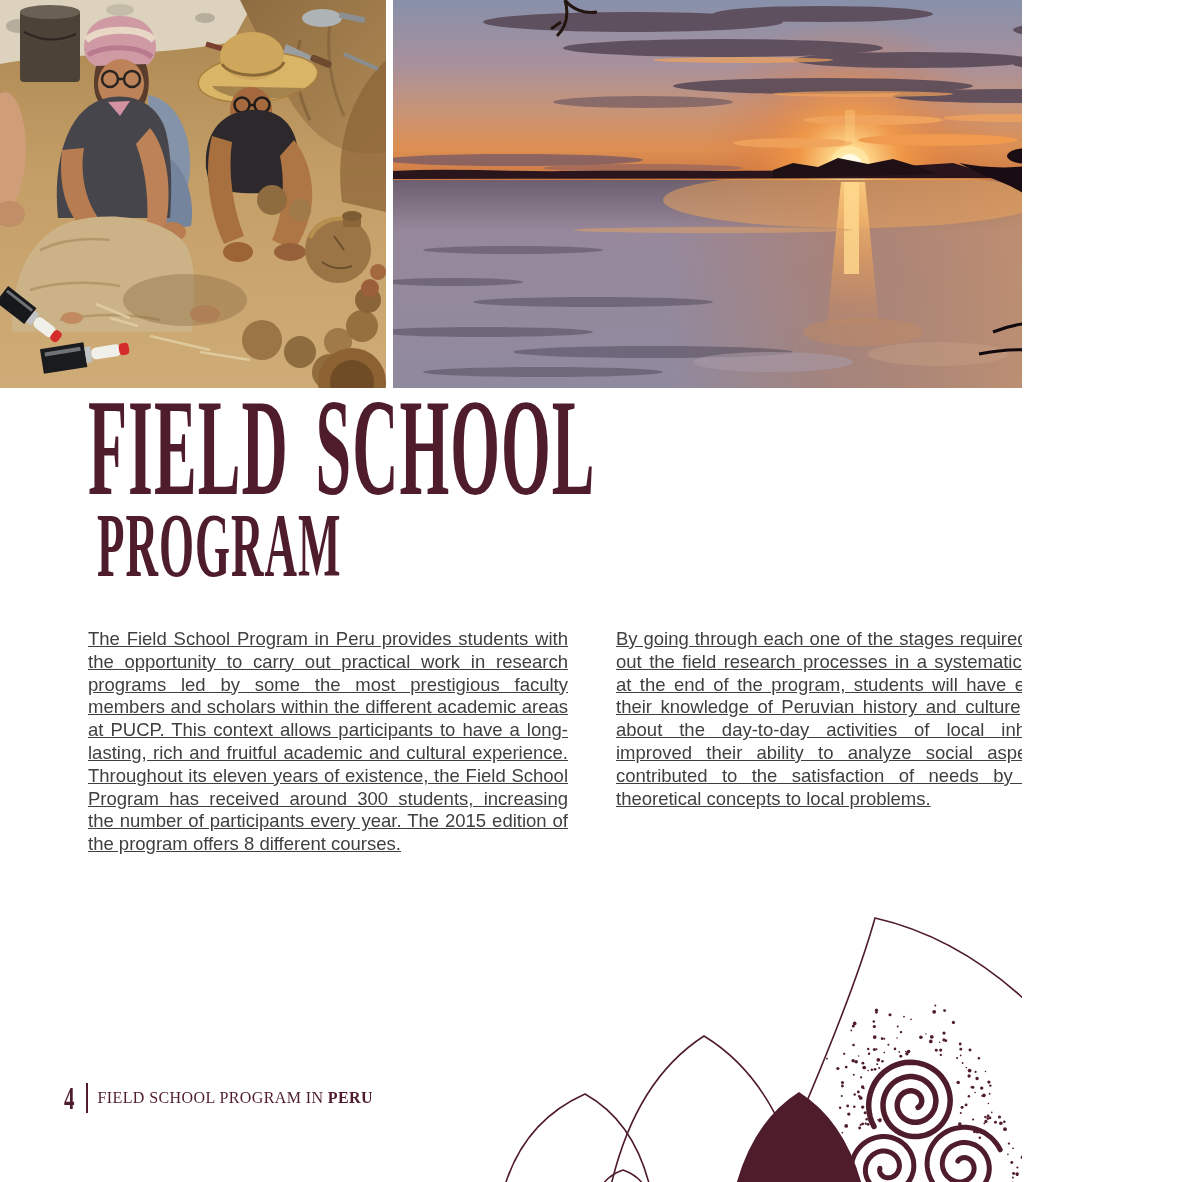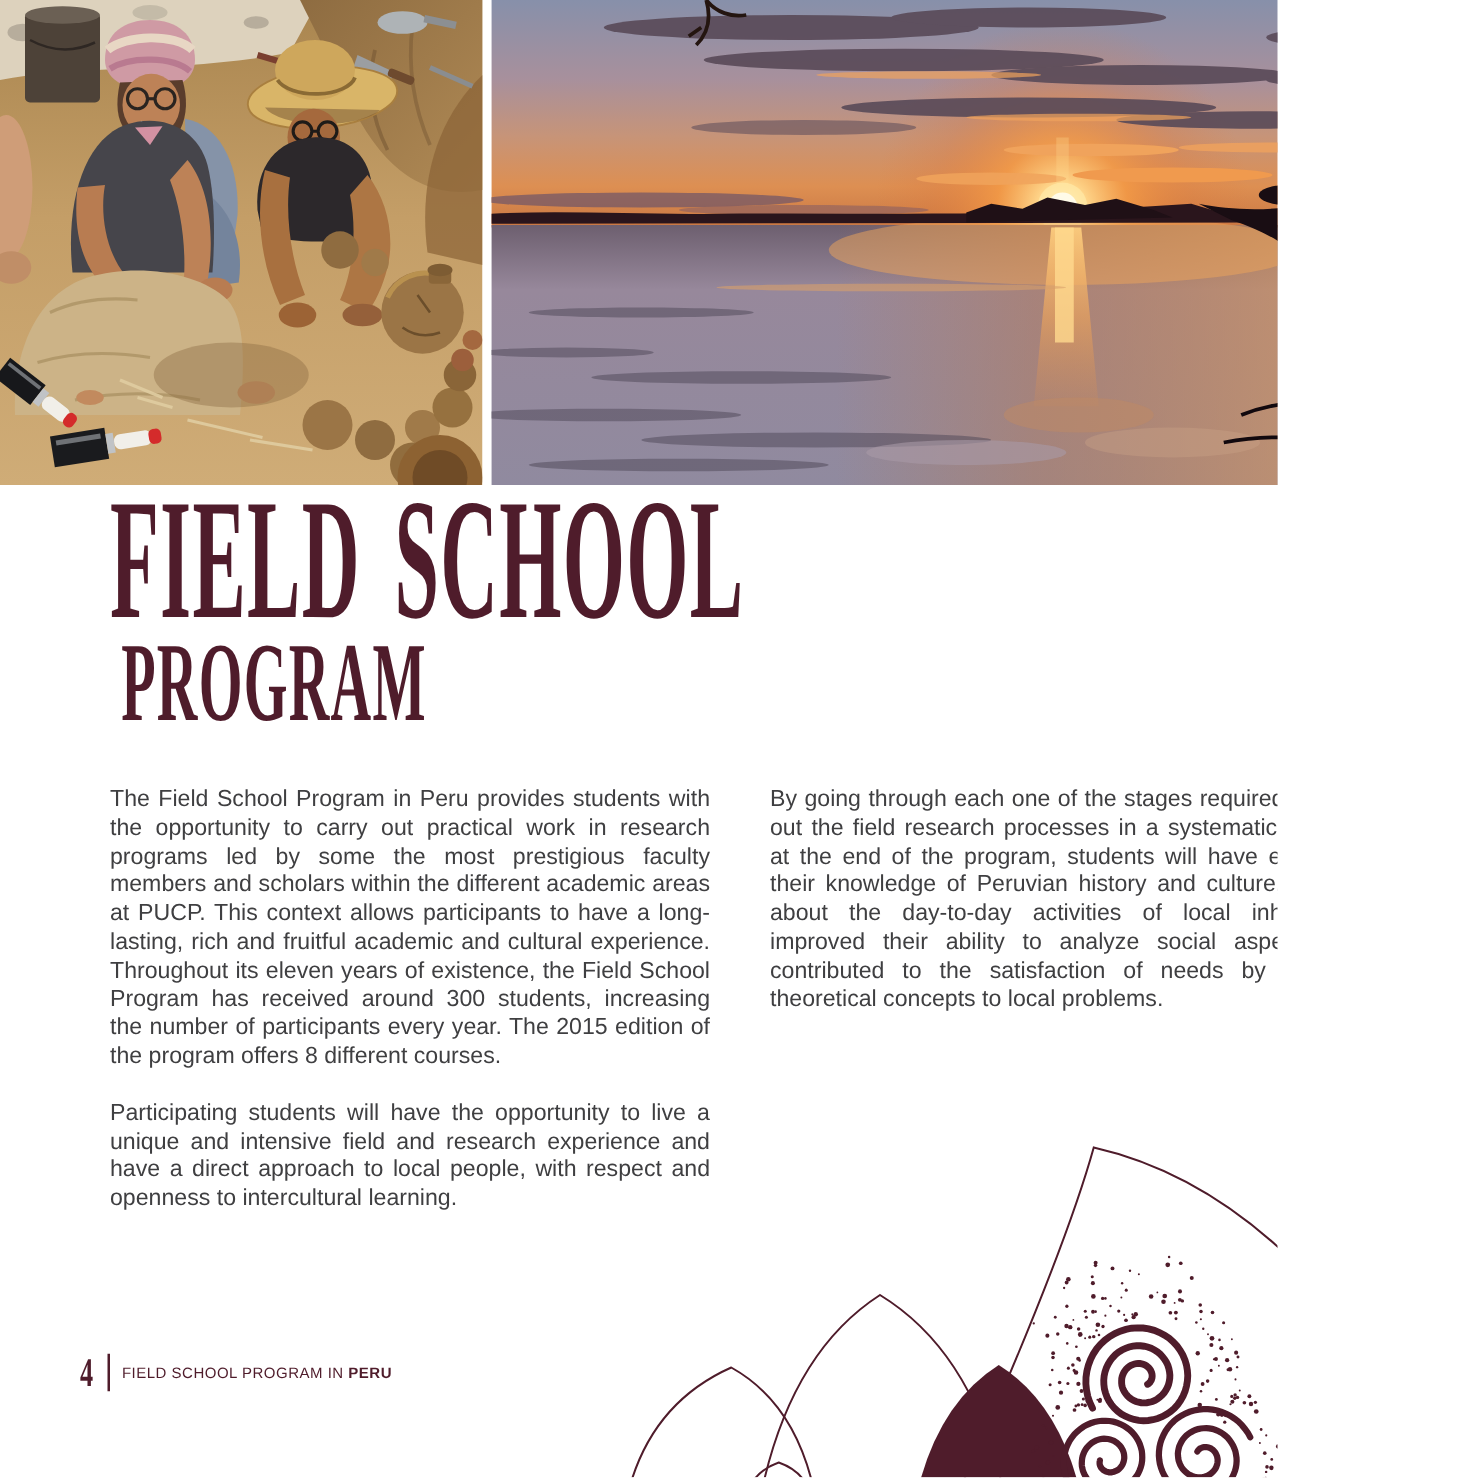--- a/index.html
+++ b/index.html
@@ -25,38 +25,38 @@
     color:#4f1c2b; transform:scaleY(2.0); transform-origin:0 0; white-space:nowrap;
   }
 
   .col {
     position:absolute; top:628px; width:480px;
     font-size:18.5px; line-height:22.8px; color:#3f3f41;
     text-align:justify;
   }
   .col-left  { left:88px; }
   .col-right { left:616px; }
-  .col p { margin:0 0 22.8px 0; }
+  .col p { margin:0 0 22.8px 0;text-decoration:underline; }
 
   .ornaments {
     position:absolute; left:490px; top:900px; width:692px; height:282px;
     pointer-events:none;
   }
 
   .footer {
     position:absolute; left:64px; top:1080px; height:36px;
     display:flex; align-items:center; color:#4f1c2b;
   }
   .pagenum {
     font-family:"Liberation Serif", serif; font-weight:bold;
     font-size:21px; transform:scaleY(1.55); transform-origin:center center;
     display:inline-block; margin-right:11px;
   }
   .frule { width:2px; height:30px; background:#4f1c2b; margin-right:10px; }
-  .flabel { font-size:12px; letter-spacing:0.4px; white-space:nowrap; }
+  .flabel { font-size:16px; letter-spacing:0.4px; white-space:nowrap;font-family:Liberation Serif, serif; }
   .flabel b { font-weight:bold; }
 </style>
 </head>
 <body>
 
 <div class="page">
 
   <div class="photo photo-left">
     <svg viewBox="0 0 386 388" preserveAspectRatio="none">
       <defs>
@@ -275,21 +275,20 @@
     </svg>
   </div>
 
   <div class="title-block">
     <div class="title-line1">FIELD SCHOOL</div>
     <div class="title-line2">PROGRAM</div>
   </div>
 
   <div class="col col-left">
     <p>The Field School Program in Peru provides students with the opportunity to carry out practical work in research programs led by some the most prestigious faculty members and scholars within the different academic areas at PUCP. This context allows participants to have a long-lasting, rich and fruitful academic and cultural experience. Throughout its eleven years of existence, the Field School Program has received around 300 students, increasing the number of participants every year. The 2015 edition of the program offers 8 different courses.</p>
-    <p>Participating students will have the opportunity to live a unique and intensive field and research experience and have a direct approach to local people, with respect and openness to intercultural learning.</p>
   </div>
   <div class="col col-right">
     <p>By going through each one of the stages required to carry out the field research processes in a systematic manner, at the end of the program, students will have expanded their knowledge of Peruvian history and culture, learned about the day-to-day activities of local inhabitants, improved their ability to analyze social aspects and contributed to the satisfaction of needs by applying theoretical concepts to local problems.</p>
   </div>
 
   <svg class="ornaments" viewBox="490 900 692 282">
     <g fill="none" stroke="#4f1c2b" stroke-width="1.6">
       <path d="M502,1196 Q520,1123 585,1094 Q637,1123 652,1196"></path>
       <path d="M606,1210 Q628,1085 704,1036 Q784,1085 806,1210"></path>
       <path d="M597,1196 Q603,1177 623,1170 Q643,1177 649,1196"></path>

